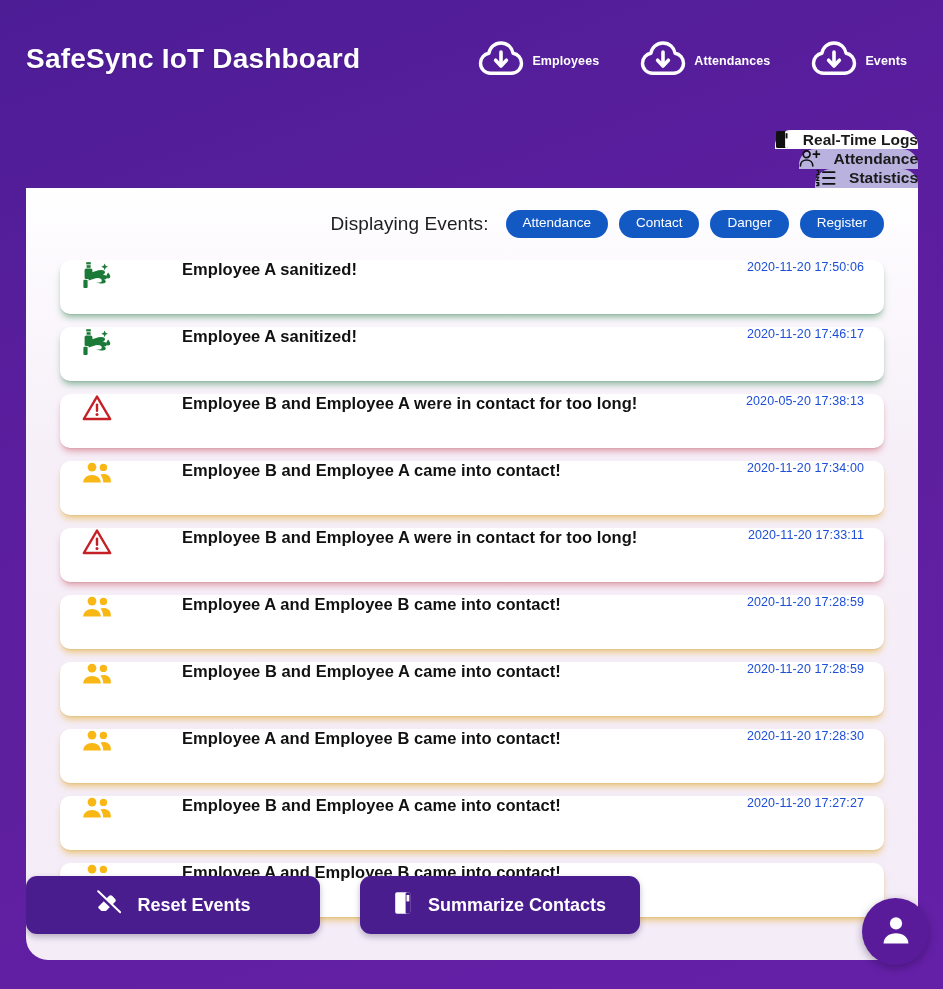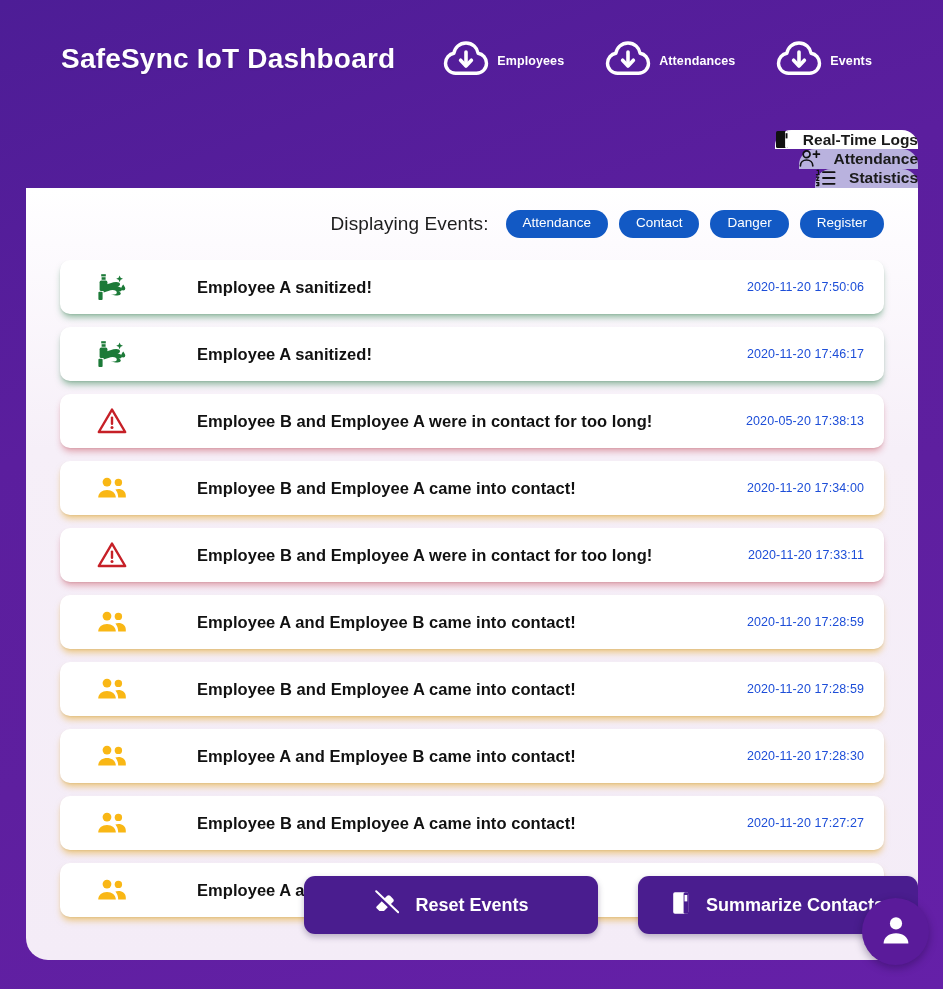--- a/index.html
+++ b/index.html
@@ -14,21 +14,21 @@
   body {
     background: linear-gradient(160deg, #4d1d96 0%, #5b1e9e 35%, #5e1f9f 60%, #6520a8 100%);
     position: relative;
   }
 
   
   .app-header {
     height: 118px;
     display: flex;
     align-items: center;
-    justify-content: center;
+    justify-content: space-between;
     padding: 0 36px 0 26px;
     position: relative;
     gap: 45px;
   }
 
   .app-title {
     color: #ffffff;
     font-size: 28px;
     font-weight: bold;
     letter-spacing: 0.2px;
@@ -145,26 +145,26 @@
     right: 0;
     top: 72px;
     bottom: 0;
     padding: 0 34px 0 34px;
     overflow: hidden;
   }
 
   .event-row {
     position: relative;
     display: flex;
-    align-items: center;
+    align-items: flex-start;
     height: 54px;
     margin-bottom: 13px;
     background: #ffffff;
     border-radius: 10px;
-    padding: 0 20px 0 37px;
+    padding: 0 20px 0 22px;
   }
 
   .event-row.tone-green  { box-shadow: 0 5px 7px -2px rgba(25,120,60,0.50),  0 1px 2px rgba(0,0,0,0.07); }
   .event-row.tone-red    { box-shadow: 0 5px 7px -2px rgba(190,40,55,0.42),  0 1px 2px rgba(0,0,0,0.07); }
   .event-row.tone-amber  { box-shadow: 0 5px 7px -2px rgba(228,160,10,0.55), 0 1px 2px rgba(0,0,0,0.07); }
 
   .event-icon {
     width: 44px;
     flex: 0 0 44px;
     display: flex;
@@ -189,21 +189,21 @@
     white-space: nowrap;
   }
 
   
   .footer-bar {
     position: absolute;
     left: 0;
     right: 0;
     bottom: 26px;
     display: flex;
-    justify-content: flex-end;
+    justify-content: flex-start;
     align-items: center;
     gap: 40px;
     z-index: 5;
   }
 
   .footer-btn {
     display: inline-flex;
     align-items: center;
     justify-content: center;
     gap: 16px;

